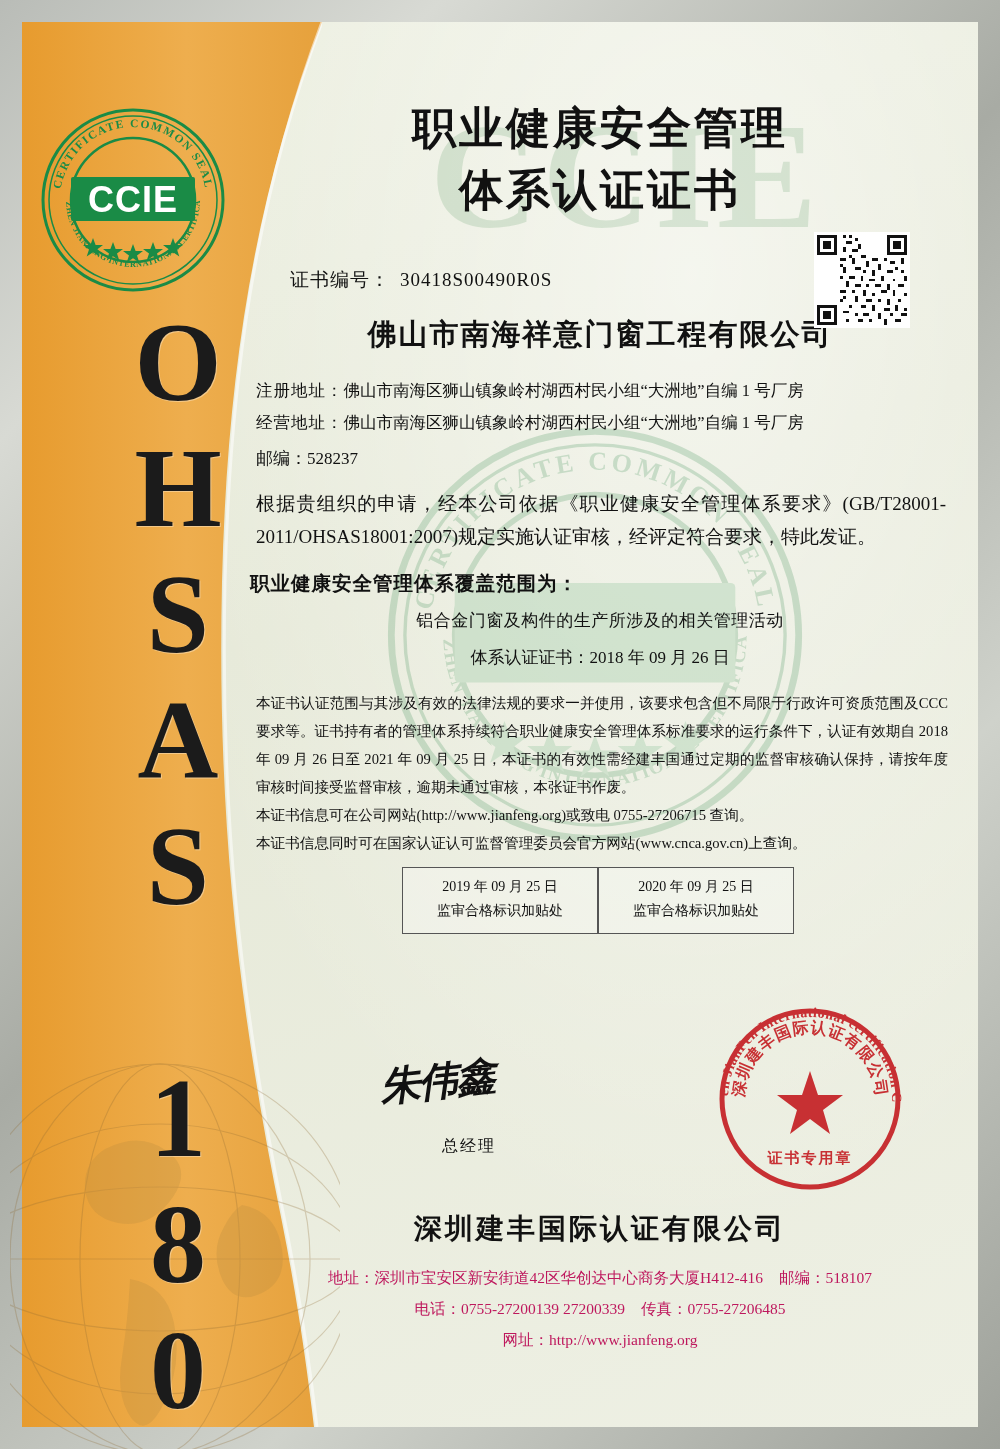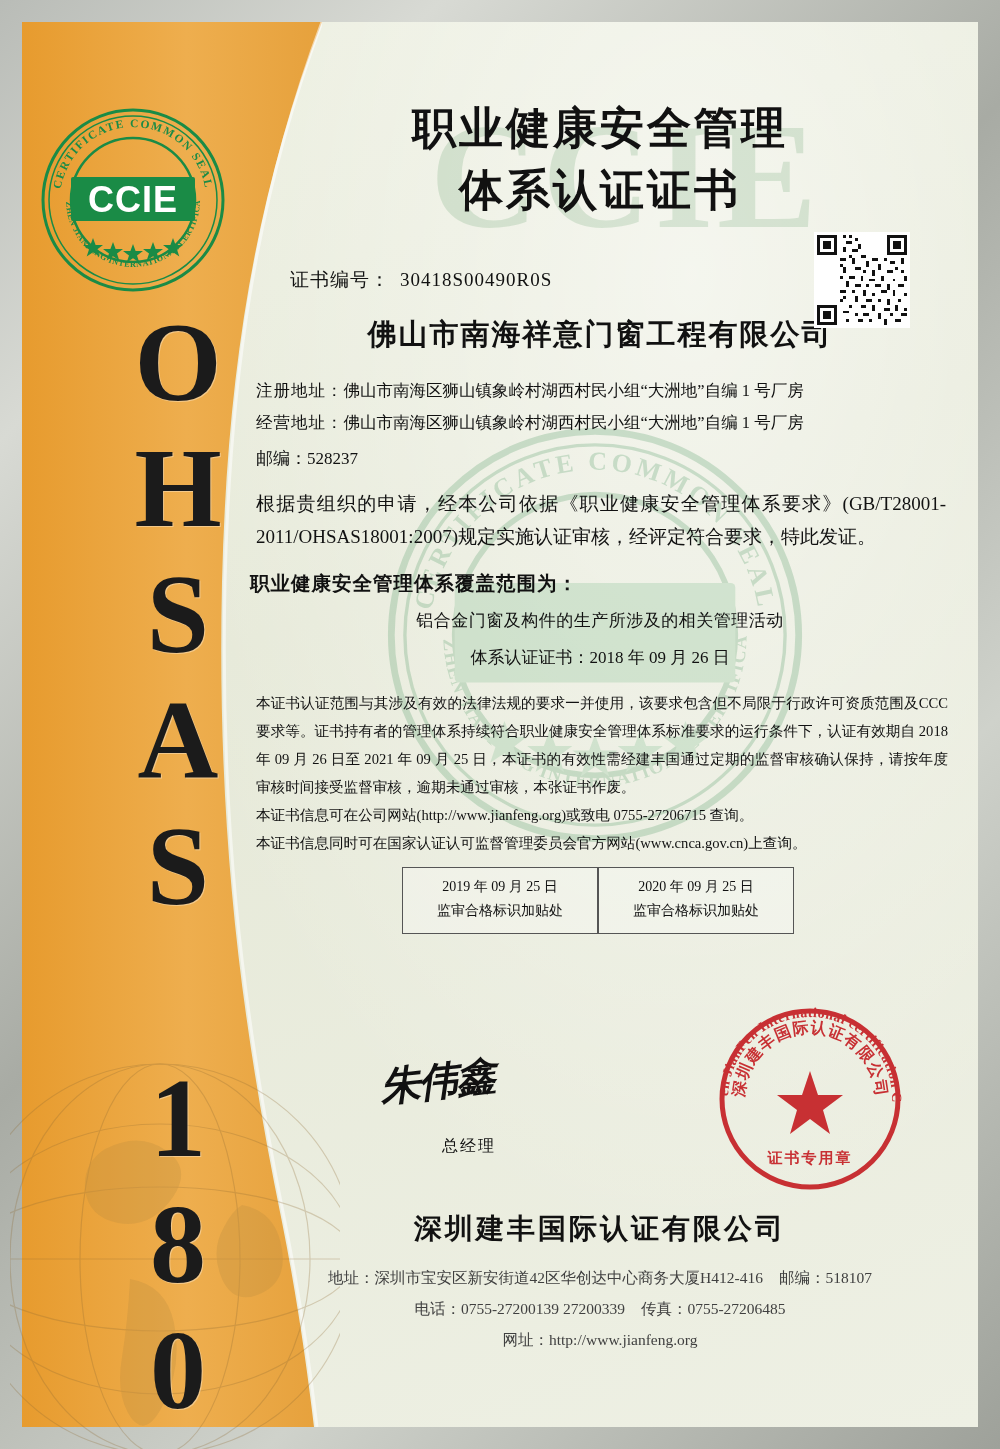--- a/index.html
+++ b/index.html
@@ -282,21 +282,21 @@
     font-size: 28px;
     letter-spacing: 3px;
     color: #111;
   }
   .footer {
     margin-top: 14px;
     text-align: center;
     font-family: "Liberation Serif", serif;
     font-size: 15.5px;
     line-height: 2.0;
-    color: #404040;
+    color: #be185d;
   }
   .footer .gap { display:inline-block; width: 16px; }
 </style>
 </head>
 <body>
 
 <div id="cert">
 
   <div class="frame-outer"></div>
   <div class="paper"></div>

